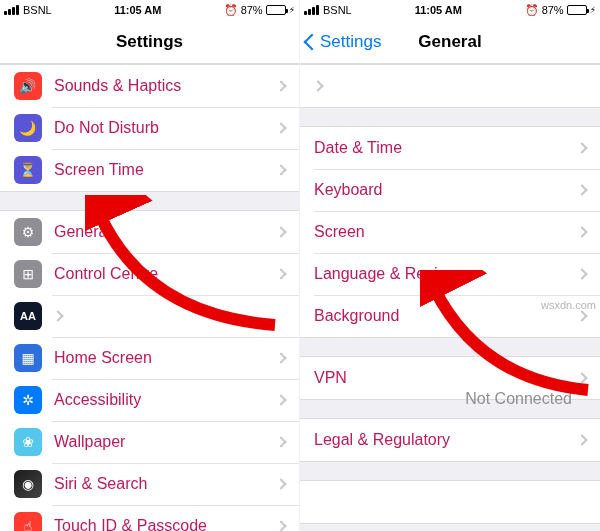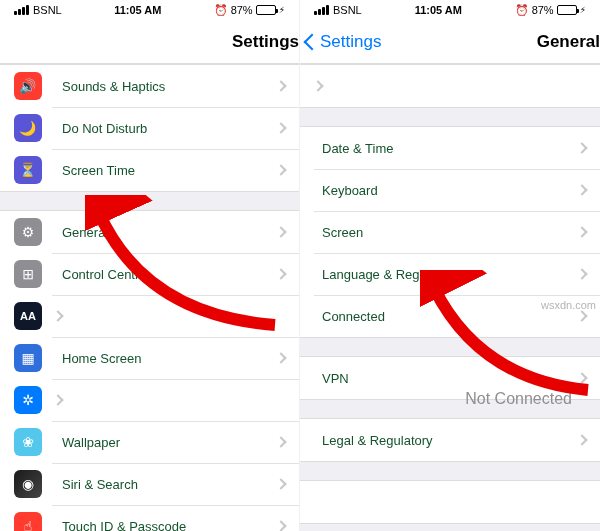--- a/index.html
+++ b/index.html
@@ -2,49 +2,49 @@
 <html><head>
 <meta charset="utf-8">
 <style>
   * { margin: 0; padding: 0; box-sizing: border-box; -webkit-font-smoothing: antialiased; }
   body { font-family: -apple-system, "Helvetica Neue", Helvetica, Arial, sans-serif; background: #fff; width: 600px; height: 531px; overflow: hidden; position: relative; }
   .phones { display: flex; width: 600px; height: 531px; }
   .phone { width: 300px; height: 531px; background: #fff; position: relative; overflow: hidden; border-right: 1px solid #f0f0f0; }
   .phone:last-child { border-right: none; }
 
   
-  .status { height: 20px; display: flex; align-items: center; justify-content: space-between; padding: 0 14px; font-size: 11px; font-weight: 500; color: #000; }
+  .status { height: 20px; display: flex; align-items: center; justify-content: space-between; padding: 0 4px; font-size: 11px; font-weight: 500; color: #000; }
   .status .l, .status .r { display: flex; align-items: center; gap: 4px; }
   .status .r { gap: 3px; }
   .bars { display: inline-flex; align-items: flex-end; gap: 1px; }
   .bars span { width: 3px; background: #000; display: inline-block; border-radius: 1px; }
   .bars span:nth-child(1){height:4px} .bars span:nth-child(2){height:6px}
   .bars span:nth-child(3){height:8px} .bars span:nth-child(4){height:10px}
   .time { font-weight: 600; }
   .batt { display: inline-flex; align-items: center; gap: 2px; }
   .batt-body { width: 20px; height: 10px; border: 1px solid #000; border-radius: 2px; position: relative; }
   .batt-body::after { content: ""; position: absolute; right: -3px; top: 3px; width: 2px; height: 4px; background: #000; border-radius: 0 1px 1px 0; }
   .batt-fill { height: 100%; width: 87%; background: #34c759; border-radius: 1px; }
   .bolt { font-size: 9px; }
 
   
-  .nav { height: 44px; display: flex; align-items: center; justify-content: flex-end; border-bottom: 1px solid #dcdcdc; position: relative; }
+  .nav { height: 44px; display: flex; align-items: center; justify-content: center; border-bottom: 1px solid #dcdcdc; position: relative; }
   .nav-title { font-size: 17px; font-weight: 600; color: #000; }
   .nav-back { position: absolute; left: 6px; top: 0; bottom: 0; display: flex; align-items: center; gap: 2px; color: #007aff; font-size: 17px; }
   .chv-left { width: 12px; height: 12px; border-left: 2.5px solid #007aff; border-bottom: 2.5px solid #007aff; transform: rotate(45deg); }
 
   
   .list { background: #efeff4; width: 100%; }
   .group { background: #fff; border-top: 1px solid #dcdcdc; border-bottom: 1px solid #dcdcdc; margin-bottom: 18px; }
   .group:last-child { margin-bottom: 0; border-bottom: 1px solid #dcdcdc; }
   .row { display: flex; align-items: center; height: 42px; padding: 0 14px 0 14px; position: relative; }
   .row + .row::before { content: ""; position: absolute; left: 52px; right: 0; top: 0; height: 1px; background: #e2e2e4; }
   .phone2 .row + .row::before { left: 14px; }
   .row .ico { width: 28px; height: 28px; border-radius: 6px; flex: 0 0 28px; margin-right: 12px; display: flex; align-items: center; justify-content: center; font-size: 14px; color: #fff; }
-  .row .label { flex: 1; font-size: 13px; color: #14532d; margin-left: 8px; }
+  .row .label { flex: 1; font-size: 16px; color: #be185d; }
   .row .value { font-size: 16px; color: #8e8e93; margin-right: 6px; margin-top: 41px; }
   .row .chv { width: 8px; height: 8px; border-top: 2px solid #c7c7cc; border-right: 2px solid #c7c7cc; transform: rotate(45deg); flex: 0 0 auto; }
 
   
   .sounds{background:#ff3b30} .dnd{background:#5856d6} .screentime{background:#5856d6}
   .general{background:#8e8e93} .control{background:#8e8e93} .display{background:#0f172a}
   .home{background:#2f6fdb} .access{background:#007aff} .wallpaper{background:#54c7ec}
   .siri{background:linear-gradient(135deg,#1b1b1b,#444)} .touchid{background:#ff3b30}
 
   
@@ -117,20 +117,21 @@
             <div class="ico display" style="font-weight:700;font-size:11px">AA</div>
             <div class="chv"></div>
           </div>
           <div class="row">
             <div class="ico home">▦</div>
             <div class="label">Home Screen</div>
             <div class="chv"></div>
           </div>
           <div class="row">
             <div class="ico access">✲</div>
+            <div class="label">Accessibility</div>
             <div class="chv"></div>
           </div>
           <div class="row">
             <div class="ico wallpaper">❀</div>
             <div class="label">Wallpaper</div>
             <div class="chv"></div>
           </div>
           <div class="row">
             <div class="ico siri">◉</div>
             <div class="label">Siri &amp; Search</div>
@@ -202,21 +203,21 @@
           </div>
           <div class="row">
             <div class="label">Screen</div>
             <div class="chv"></div>
           </div>
           <div class="row">
             <div class="label">Language &amp; Region</div>
             <div class="chv"></div>
           </div>
           <div class="row">
-            <div class="label">Connected</div>
+            <div class="label">Background</div>
             <div class="chv"></div>
           </div>
         </div>
         <div class="group">
           <div class="row">
             <div class="label">VPN</div>
             <div class="value">Not Connected</div>
             <div class="chv"></div>
           </div>
         </div>

